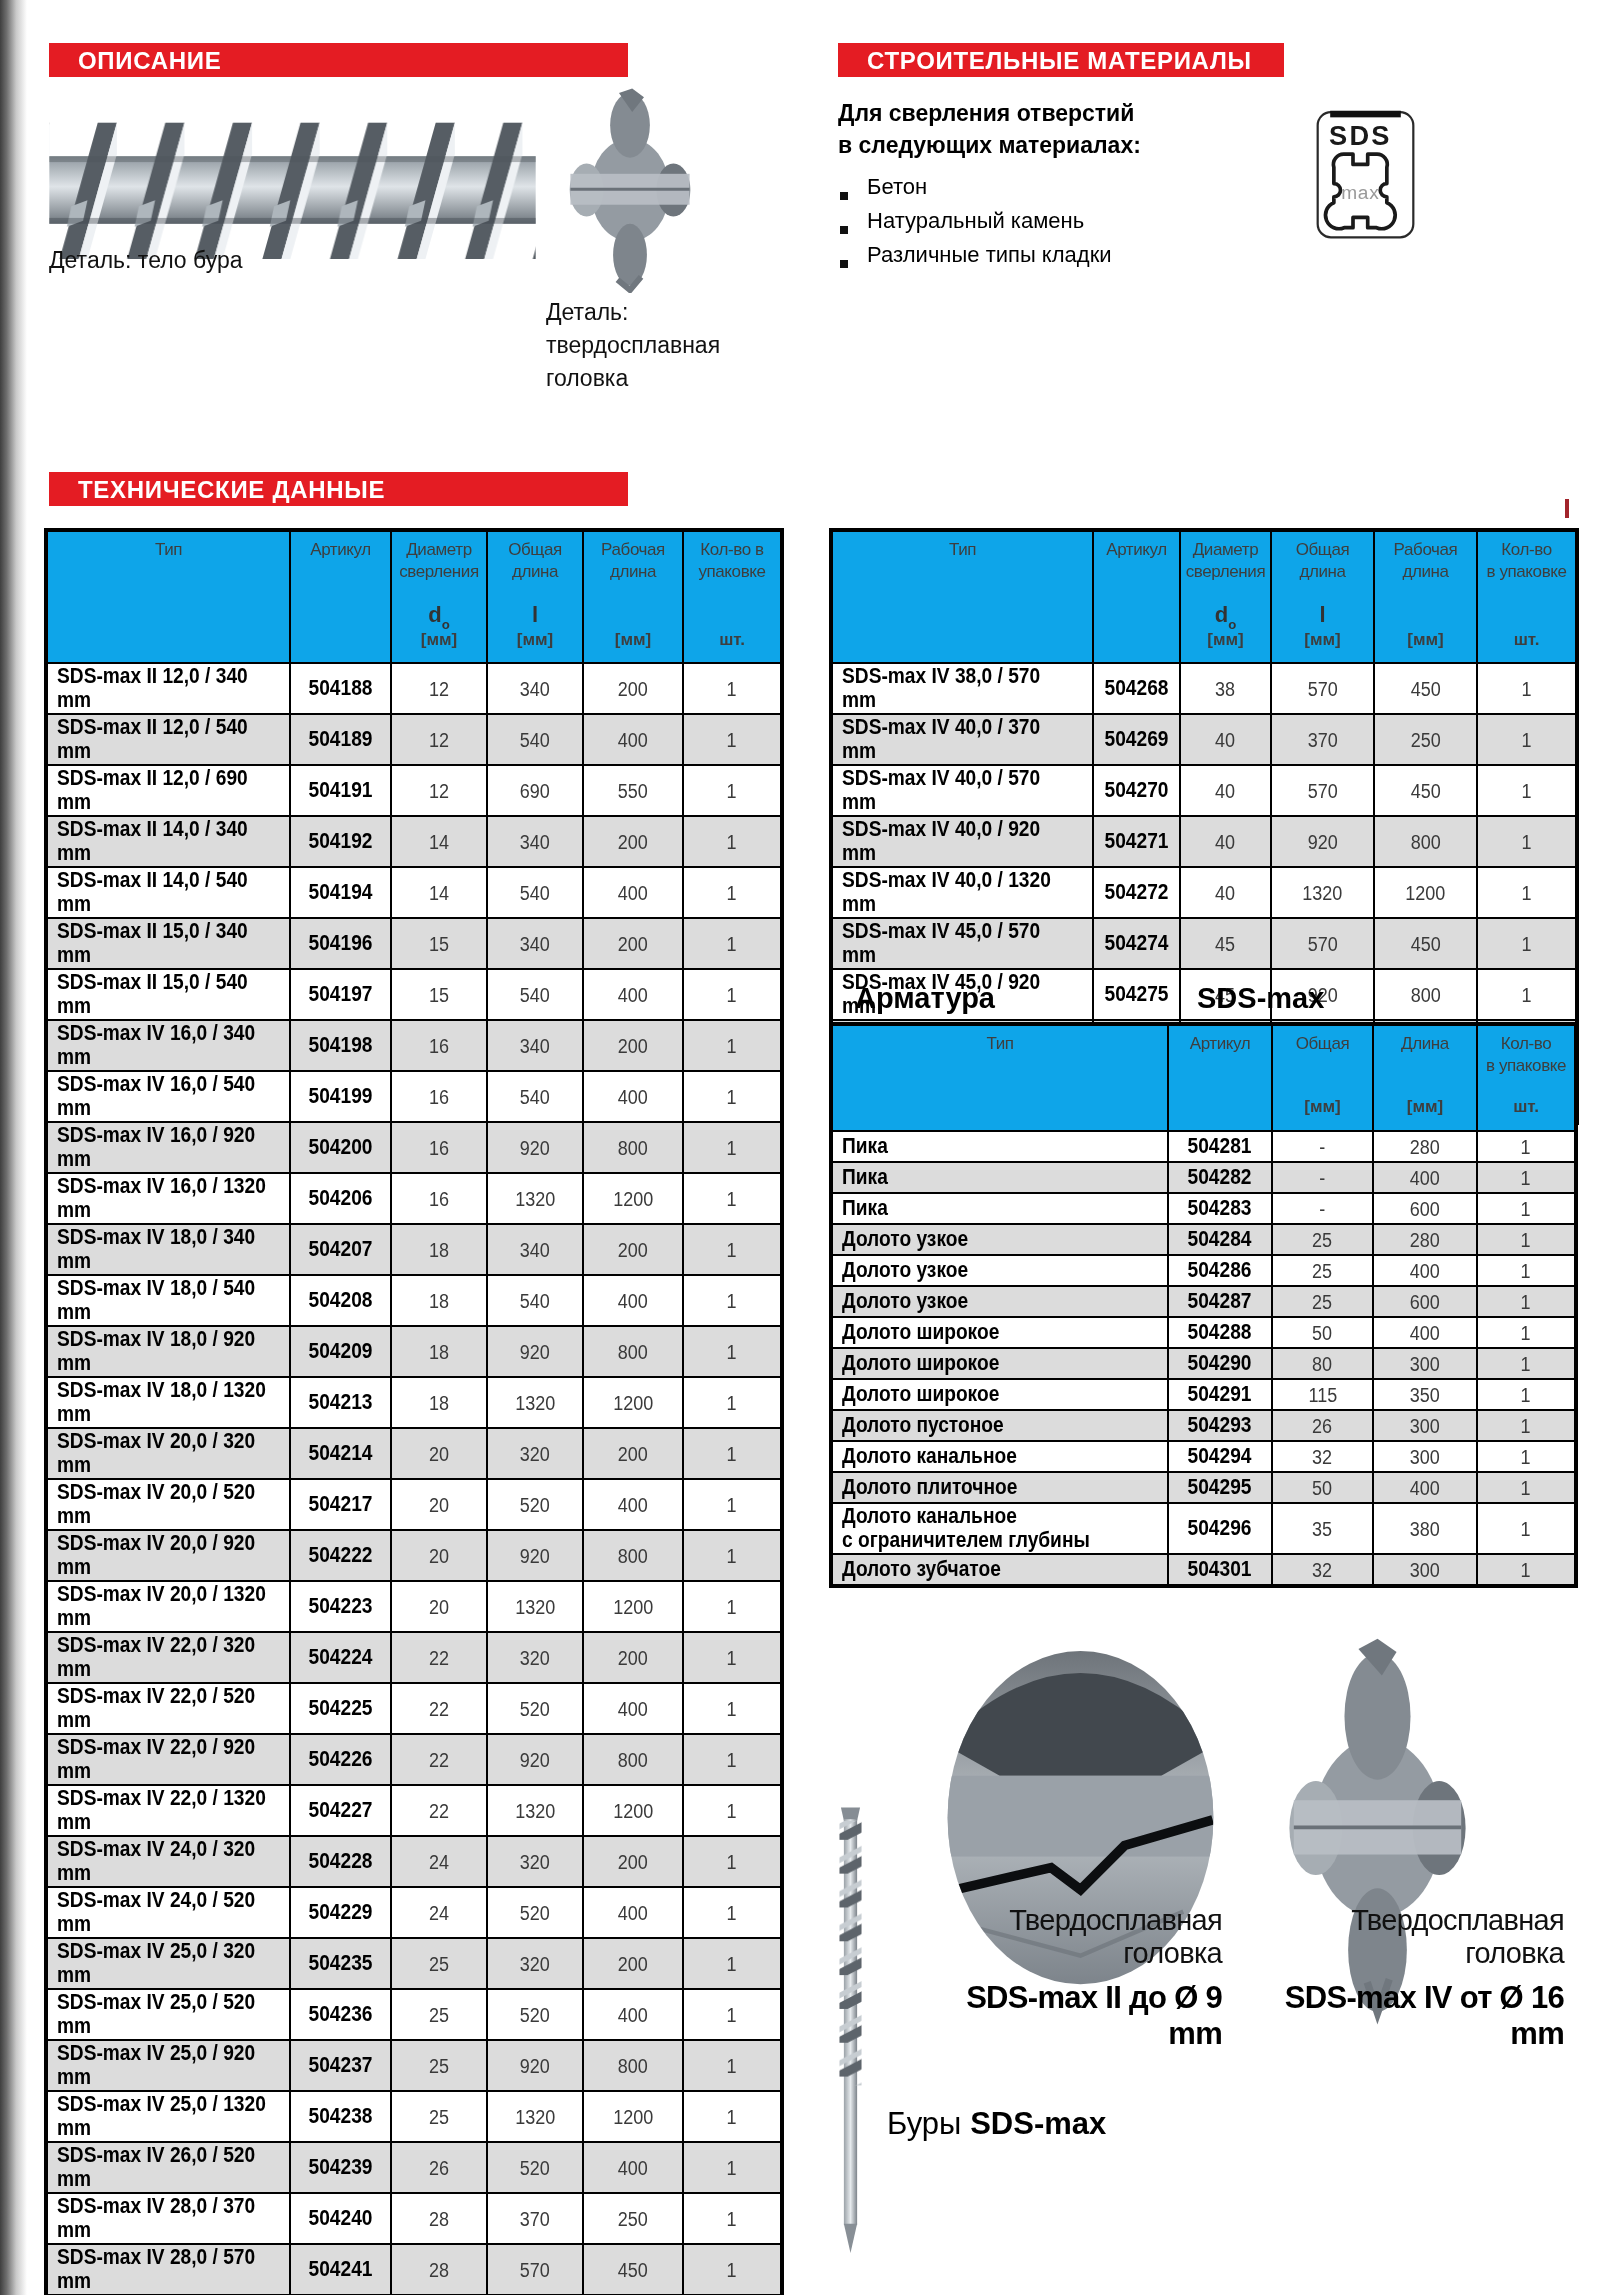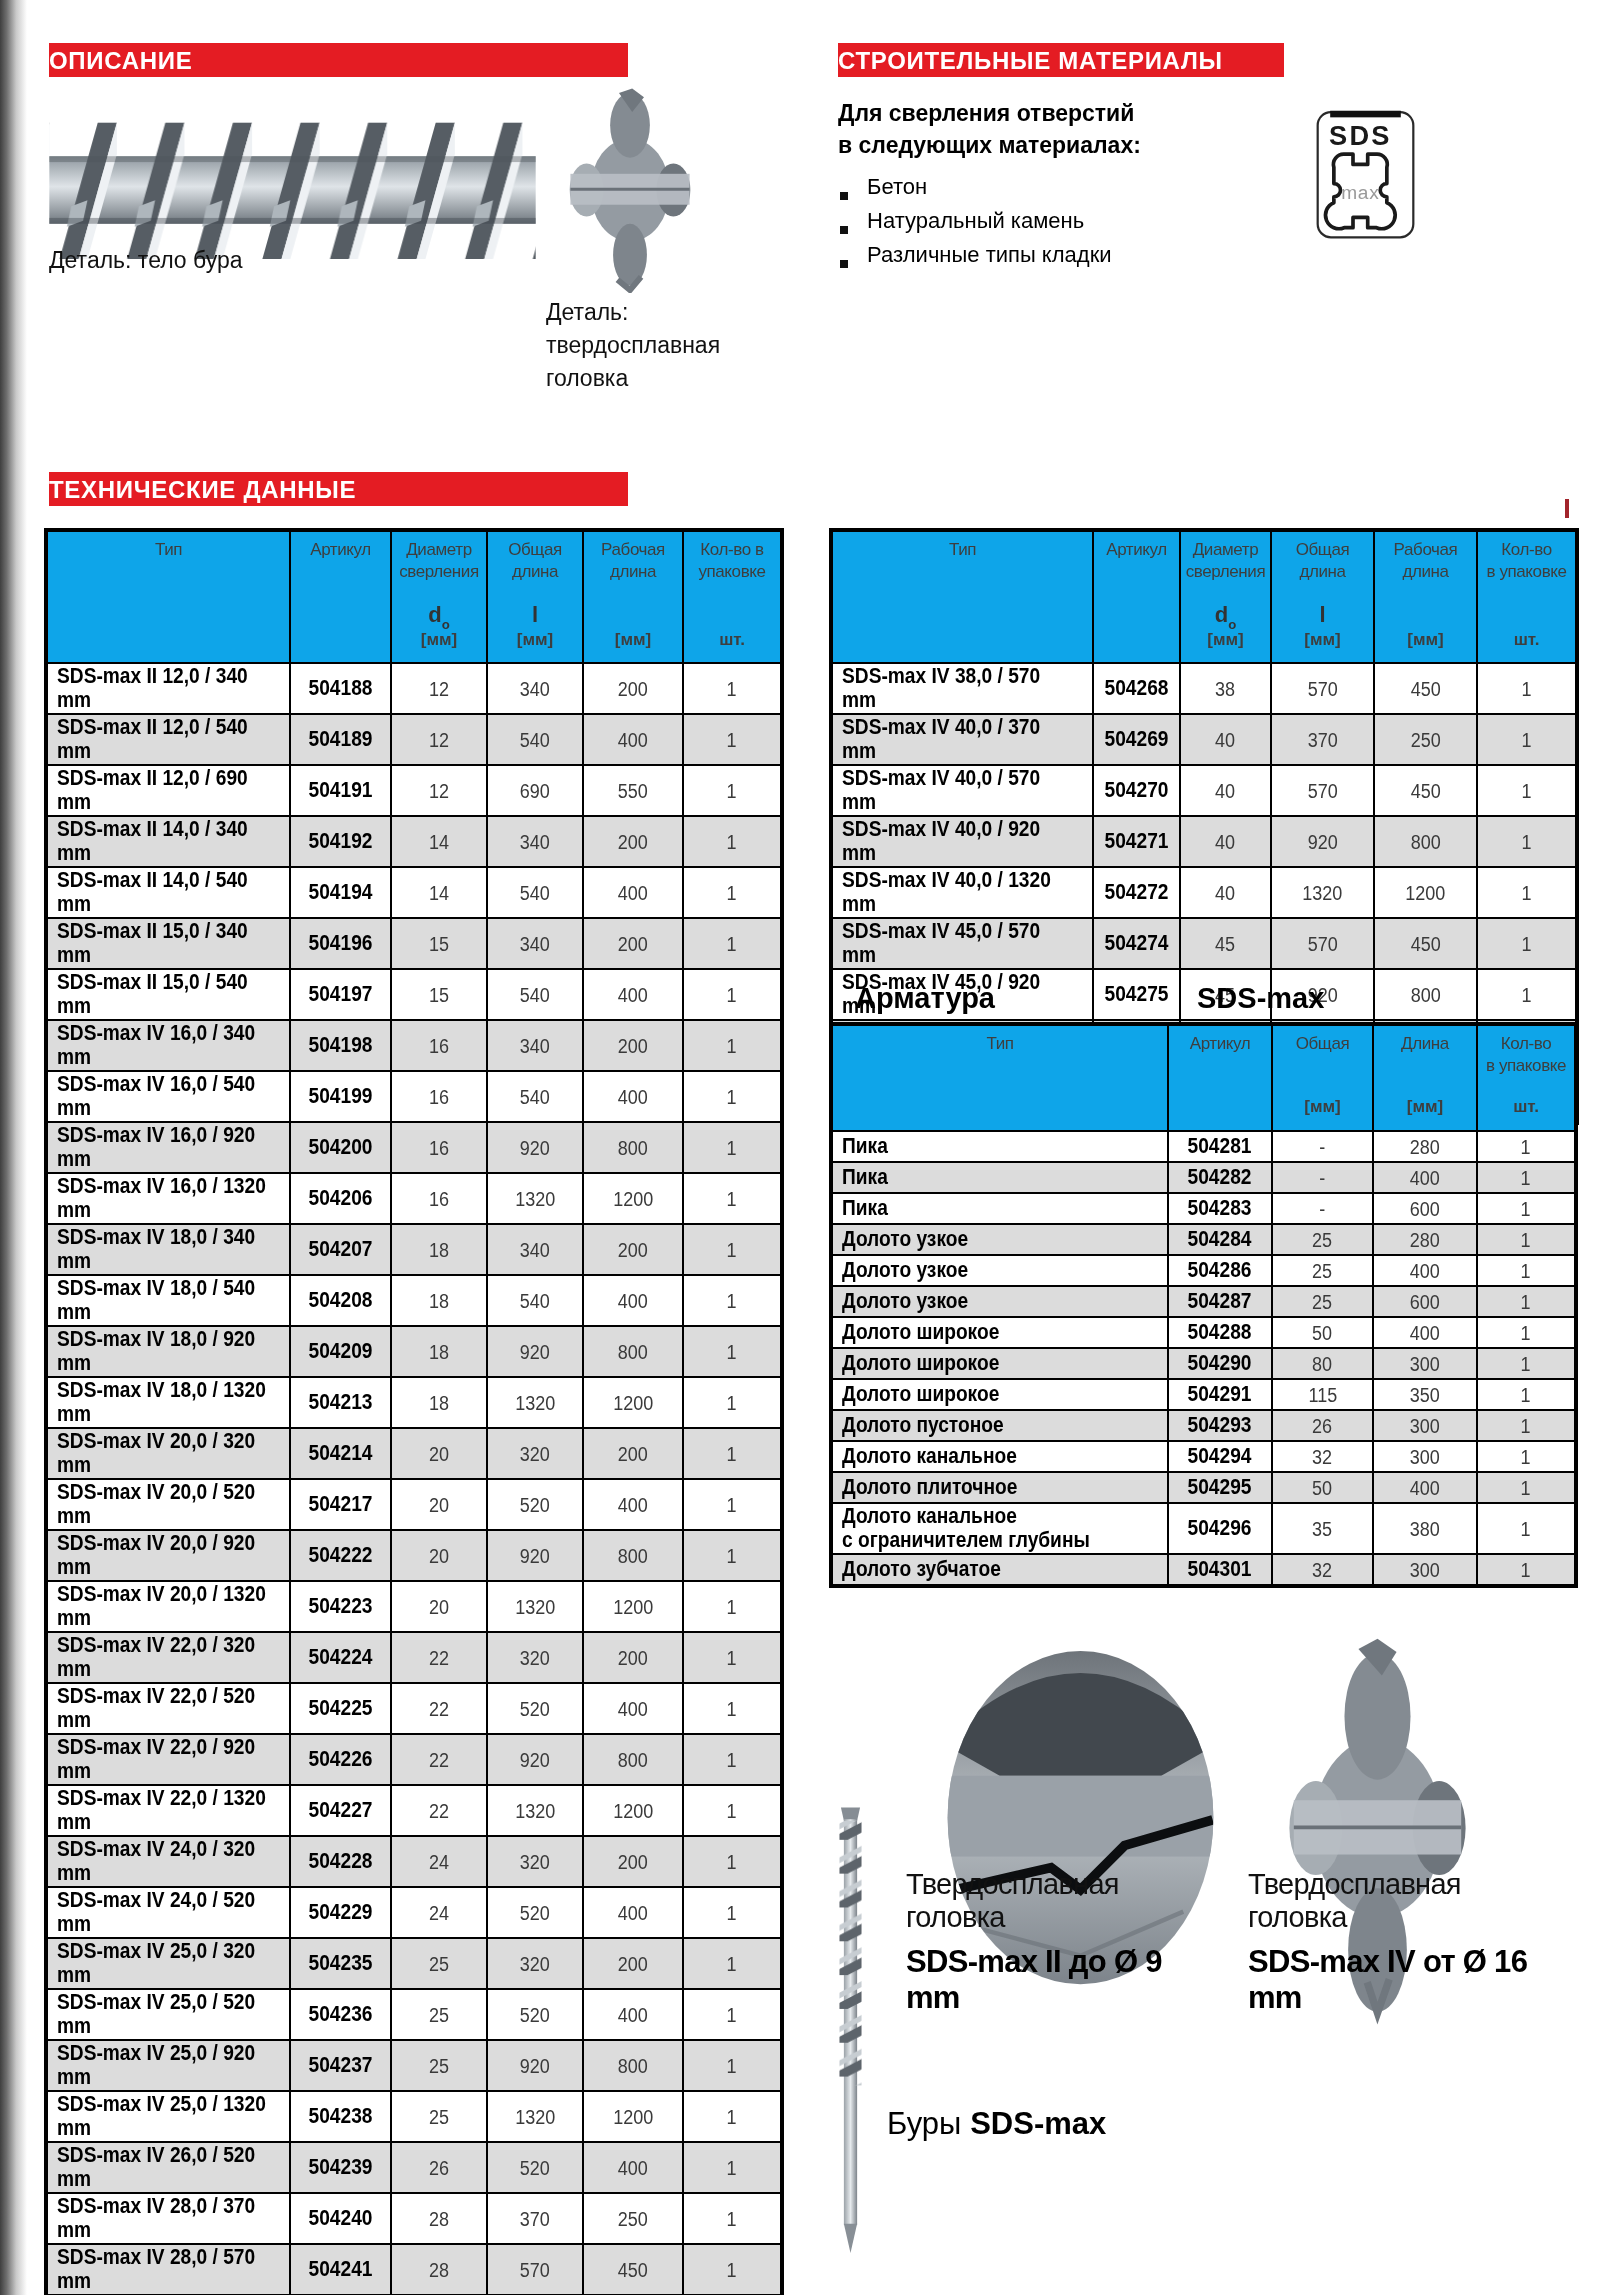--- a/index.html
+++ b/index.html
@@ -4,21 +4,21 @@
 <style>
   html,body{margin:0;padding:0;}
   body{
     width:1609px;height:2295px;position:relative;background:#ffffff;
     font-family:"Liberation Sans","DejaVu Sans",sans-serif;color:#000;
   }
   #page{position:absolute;inset:0;overflow:hidden;background:#fff;}
   .edge{position:absolute;left:0;top:0;width:26.5px;height:100%;
     background:linear-gradient(90deg,#3f3f3f 0%,#6f6f6f 25%,#c9c9c9 60%,#ffffff 100%);}
   .banner{position:absolute;height:34px;background:#e41c23;color:#fff;font-weight:700;
-    font-size:24px;line-height:35px;padding-left:0;box-sizing:border-box;letter-spacing:0.7px;}
+    font-size:24px;line-height:35px;padding-left:29px;box-sizing:border-box;letter-spacing:0.7px;}
   .cap{position:absolute;font-size:23px;color:#111;}
   .prelines{white-space:pre-line;line-height:33px;}
   .intro{position:absolute;font-size:23px;font-weight:700;line-height:32px;white-space:pre-line;}
   .bullets{position:absolute;}
   .b-row{display:flex;align-items:flex-end;height:34px;}
   .b-sq{width:8px;height:8px;background:#111;margin-right:19px;flex:0 0 auto;}
   .b-tx{font-size:22px;}
   .corner-tick{position:absolute;left:1565px;top:499px;width:4.4px;height:19px;background:#a2242b;}
 
   table{position:absolute;border-collapse:collapse;table-layout:fixed;background:#fff;
@@ -40,21 +40,21 @@
   .drill tbody td{height:27px;}
   .arm tbody td{height:29px;}
   .cell-type{text-align:left;padding-left:8.8px;font-weight:700;font-size:21.3px;}
   .cell-article{text-align:center;font-weight:700;font-size:21.3px;}
   .cell-num{text-align:center;font-weight:400;font-size:20px;color:#3a3a3a;}
   .cv{display:inline-block;transform:scaleX(.9);transform-origin:50% 50%;white-space:pre-line;line-height:24px;}
   .cell-type .cv{transform-origin:0 50%;}
 
   .arm-title{position:absolute;font-size:29px;font-weight:700;padding-left:26px;}
   .photo{position:absolute;}
-  .bcap{position:absolute;width:316px;text-align:left;}
+  .bcap{position:absolute;width:316px;text-align:right;margin-top:36px;}
   .bcap .l1{font-size:29px;color:#111;letter-spacing:-0.7px;}
   .bcap .l2{font-size:31px;font-weight:700;margin-top:10.3px;letter-spacing:-0.7px;}
   .bury{position:absolute;font-size:31px;}
   .bury .bold{font-weight:700;margin-left:8.8px;}
 </style>
 </head>
 <body>
 
 <div id="page">
 

